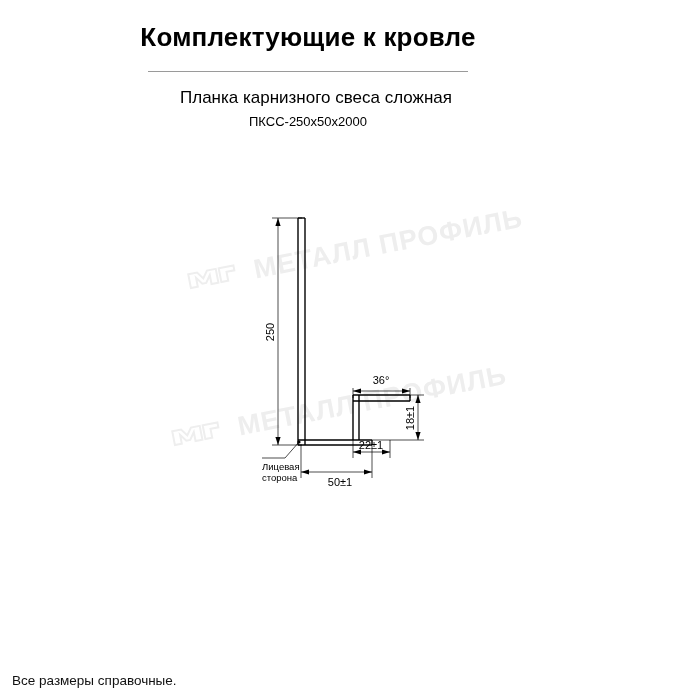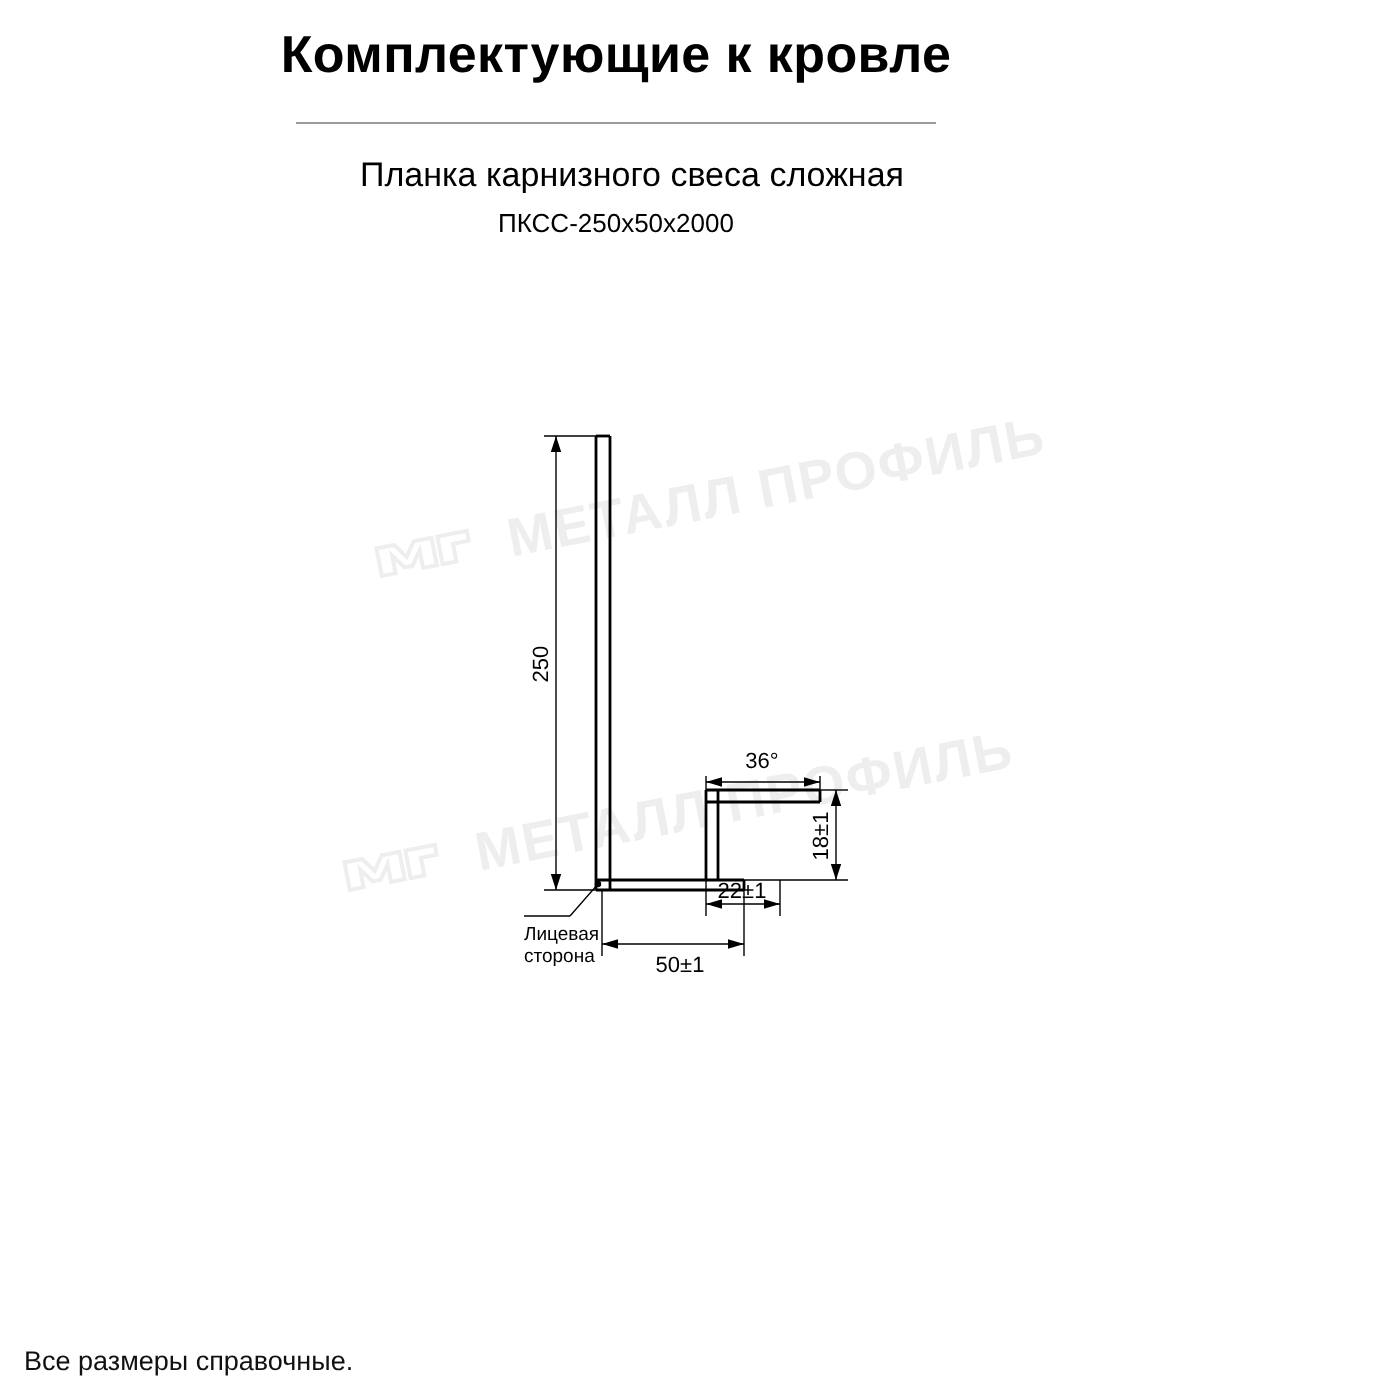--- a/index.html
+++ b/index.html
@@ -21,21 +21,21 @@
     height: 700px;
   }
 
   
   .header {
     position: absolute;
     top: 0;
     left: 0;
     width: 616px;
     text-align: center;
-    padding-top: 12px;
+    padding-top: 22px;
   }
   .title {
     font-size: 26px;
     font-weight: bold;
     letter-spacing: 0.2px;
     color: #000;
     margin: 0;
   }
   .rule {
     width: 320px;

